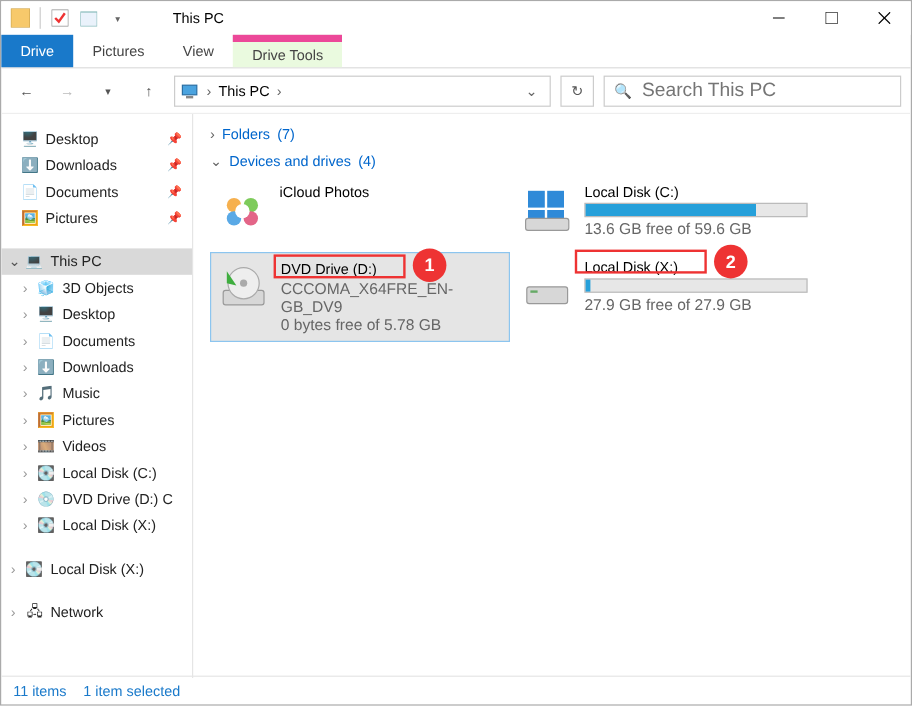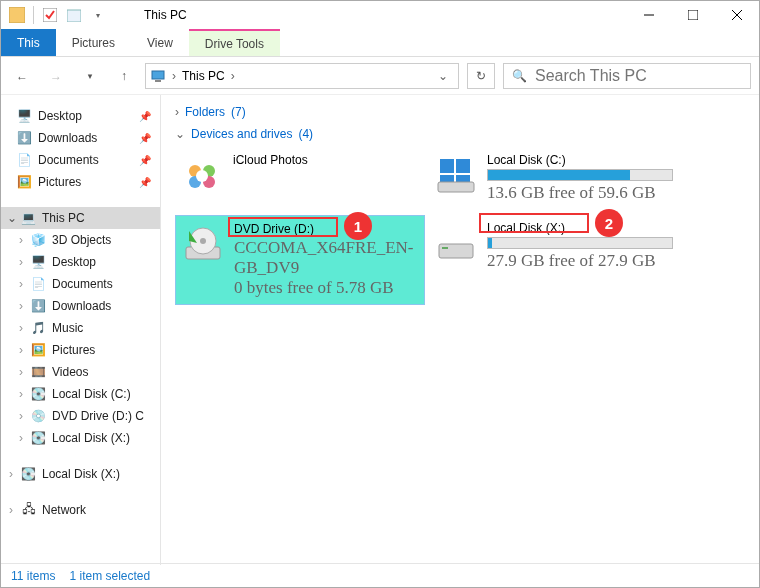--- a/index.html
+++ b/index.html
@@ -13,21 +13,21 @@
 .tab-ctx { margin-left: 120px; background: #7cc955; color: #000; padding: 5px 18px; font-size: 12px; }
 .tab-title { margin-left: 36px; font-size: 12px; }
 .win-ctrls { margin-left: auto; display: flex; }
 .win-btn { width: 44px; height: 28px; display: flex; align-items: center; justify-content: center; }
 .win-btn svg { width: 10px; height: 10px; }
 
 
 .ribbon { height: 28px; display: flex; align-items: stretch; border-bottom: 1px solid #ddd; }
 .ribbon .file { background: #1979ca; color: #fff; padding: 0 16px; display: flex; align-items: center; }
 .ribbon .tab { padding: 0 16px; display: flex; align-items: center; color: #444; }
-.ribbon .ctx { background: #eafadf; border-top: 2px solid #ec4899; }
+.ribbon .ctx { background: #eafadf; border-top: 6px solid #ec4899; }
 
 
 .addrbar { height: 38px; display: flex; align-items: center; gap: 8px; padding: 0 8px; border-bottom: 1px solid #eee; }
 .nav-btn { width: 26px; height: 26px; display: flex; align-items: center; justify-content: center; color: #555; }
 .nav-btn.disabled { color: #bbb; }
 .crumb { flex: 1; height: 26px; border: 1px solid #ccc; display: flex; align-items: center; padding: 0 4px; gap: 6px; }
 .crumb .pc-icon { width: 16px; height: 16px; }
 .crumb-chevron { color: #666; }
 .crumb-drop { margin-left: auto; color: #666; padding-right: 6px; }
 .refresh { width: 28px; height: 26px; border: 1px solid #ccc; display: flex; align-items: center; justify-content: center; color: #555; }
@@ -47,25 +47,25 @@
 .tree-item.selected { background: #d9d9d9; }
 .ticon { width: 16px; height: 16px; display: inline-flex; align-items: center; justify-content: center; }
 .pin { margin-left: auto; margin-right: 8px; color: #888; font-size: 10px; }
 
 
 .content { flex: 1; padding: 10px 14px; position: relative; }
 .section-hdr { color: #0066cc; font-size: 14px; display: flex; align-items: center; gap: 6px; margin-bottom: 6px; }
 .section-hdr .chev { font-size: 12px; color: #666; }
 .grid { display: flex; flex-wrap: wrap; gap: 6px 4px; margin-bottom: 18px; }
 .tile { width: 250px; display: flex; gap: 10px; padding: 6px; position: relative; }
-.tile.sel { background: #5eead4; border: 1px solid #8cc5ef; }
+.tile.sel { background: #e5e5e5; border: 1px solid #8cc5ef; }
 .tile-icon { width: 42px; height: 42px; display: flex; align-items: center; justify-content: center; flex-shrink: 0; }
 .tile-body { flex: 1; min-width: 0; }
 .tile-title { color: #000; margin-bottom: 2px; }
-.tile-sub { color: #666; font-size: 17px; font-family: Liberation Serif, serif; }
+.tile-sub { color: #666; font-size: 13px; }
 .bar { height: 12px; background: #e7e7e7; border: 1px solid #bbb; margin: 2px 0; position: relative; }
 .bar-fill { height: 100%; background: #26a0da; }
 .redbox { position: absolute; border: 2px solid #e33; }
 .callout { position: absolute; width: 28px; height: 28px; border-radius: 50%; background: #e33; color: #fff; display: flex; align-items: center; justify-content: center; font-size: 15px; font-weight: 600; }
 
 
 .status { position: absolute; bottom: 0; left: 0; right: 0; height: 24px; border-top: 1px solid #e5e5e5; display: flex; align-items: center; padding: 0 10px; gap: 14px; color: #1979ca; font-size: 11px; }
 </style>
 </head>
 <body>
@@ -106,21 +106,21 @@
     <div class="win-btn">
         <svg>
           <line x1="0" y1="0" x2="10" y2="10" stroke="#000"></line>
           <line x1="10" y1="0" x2="0" y2="10" stroke="#000"></line>
         </svg>
       </div>
   </div>
 </div>
 
 <div class="ribbon">
-  <div class="file">This</div>
+  <div class="file">Drive</div>
   <div class="tab">Pictures</div>
   <div class="tab">View</div>
   <div class="tab ctx">Drive Tools</div>
 </div>
 
 <div class="addrbar">
   <div class="nav-btn">←</div>
   <div class="nav-btn disabled">→</div>
   <div class="nav-btn" style="font-size:9px">▾</div>
   <div class="nav-btn">↑</div>

